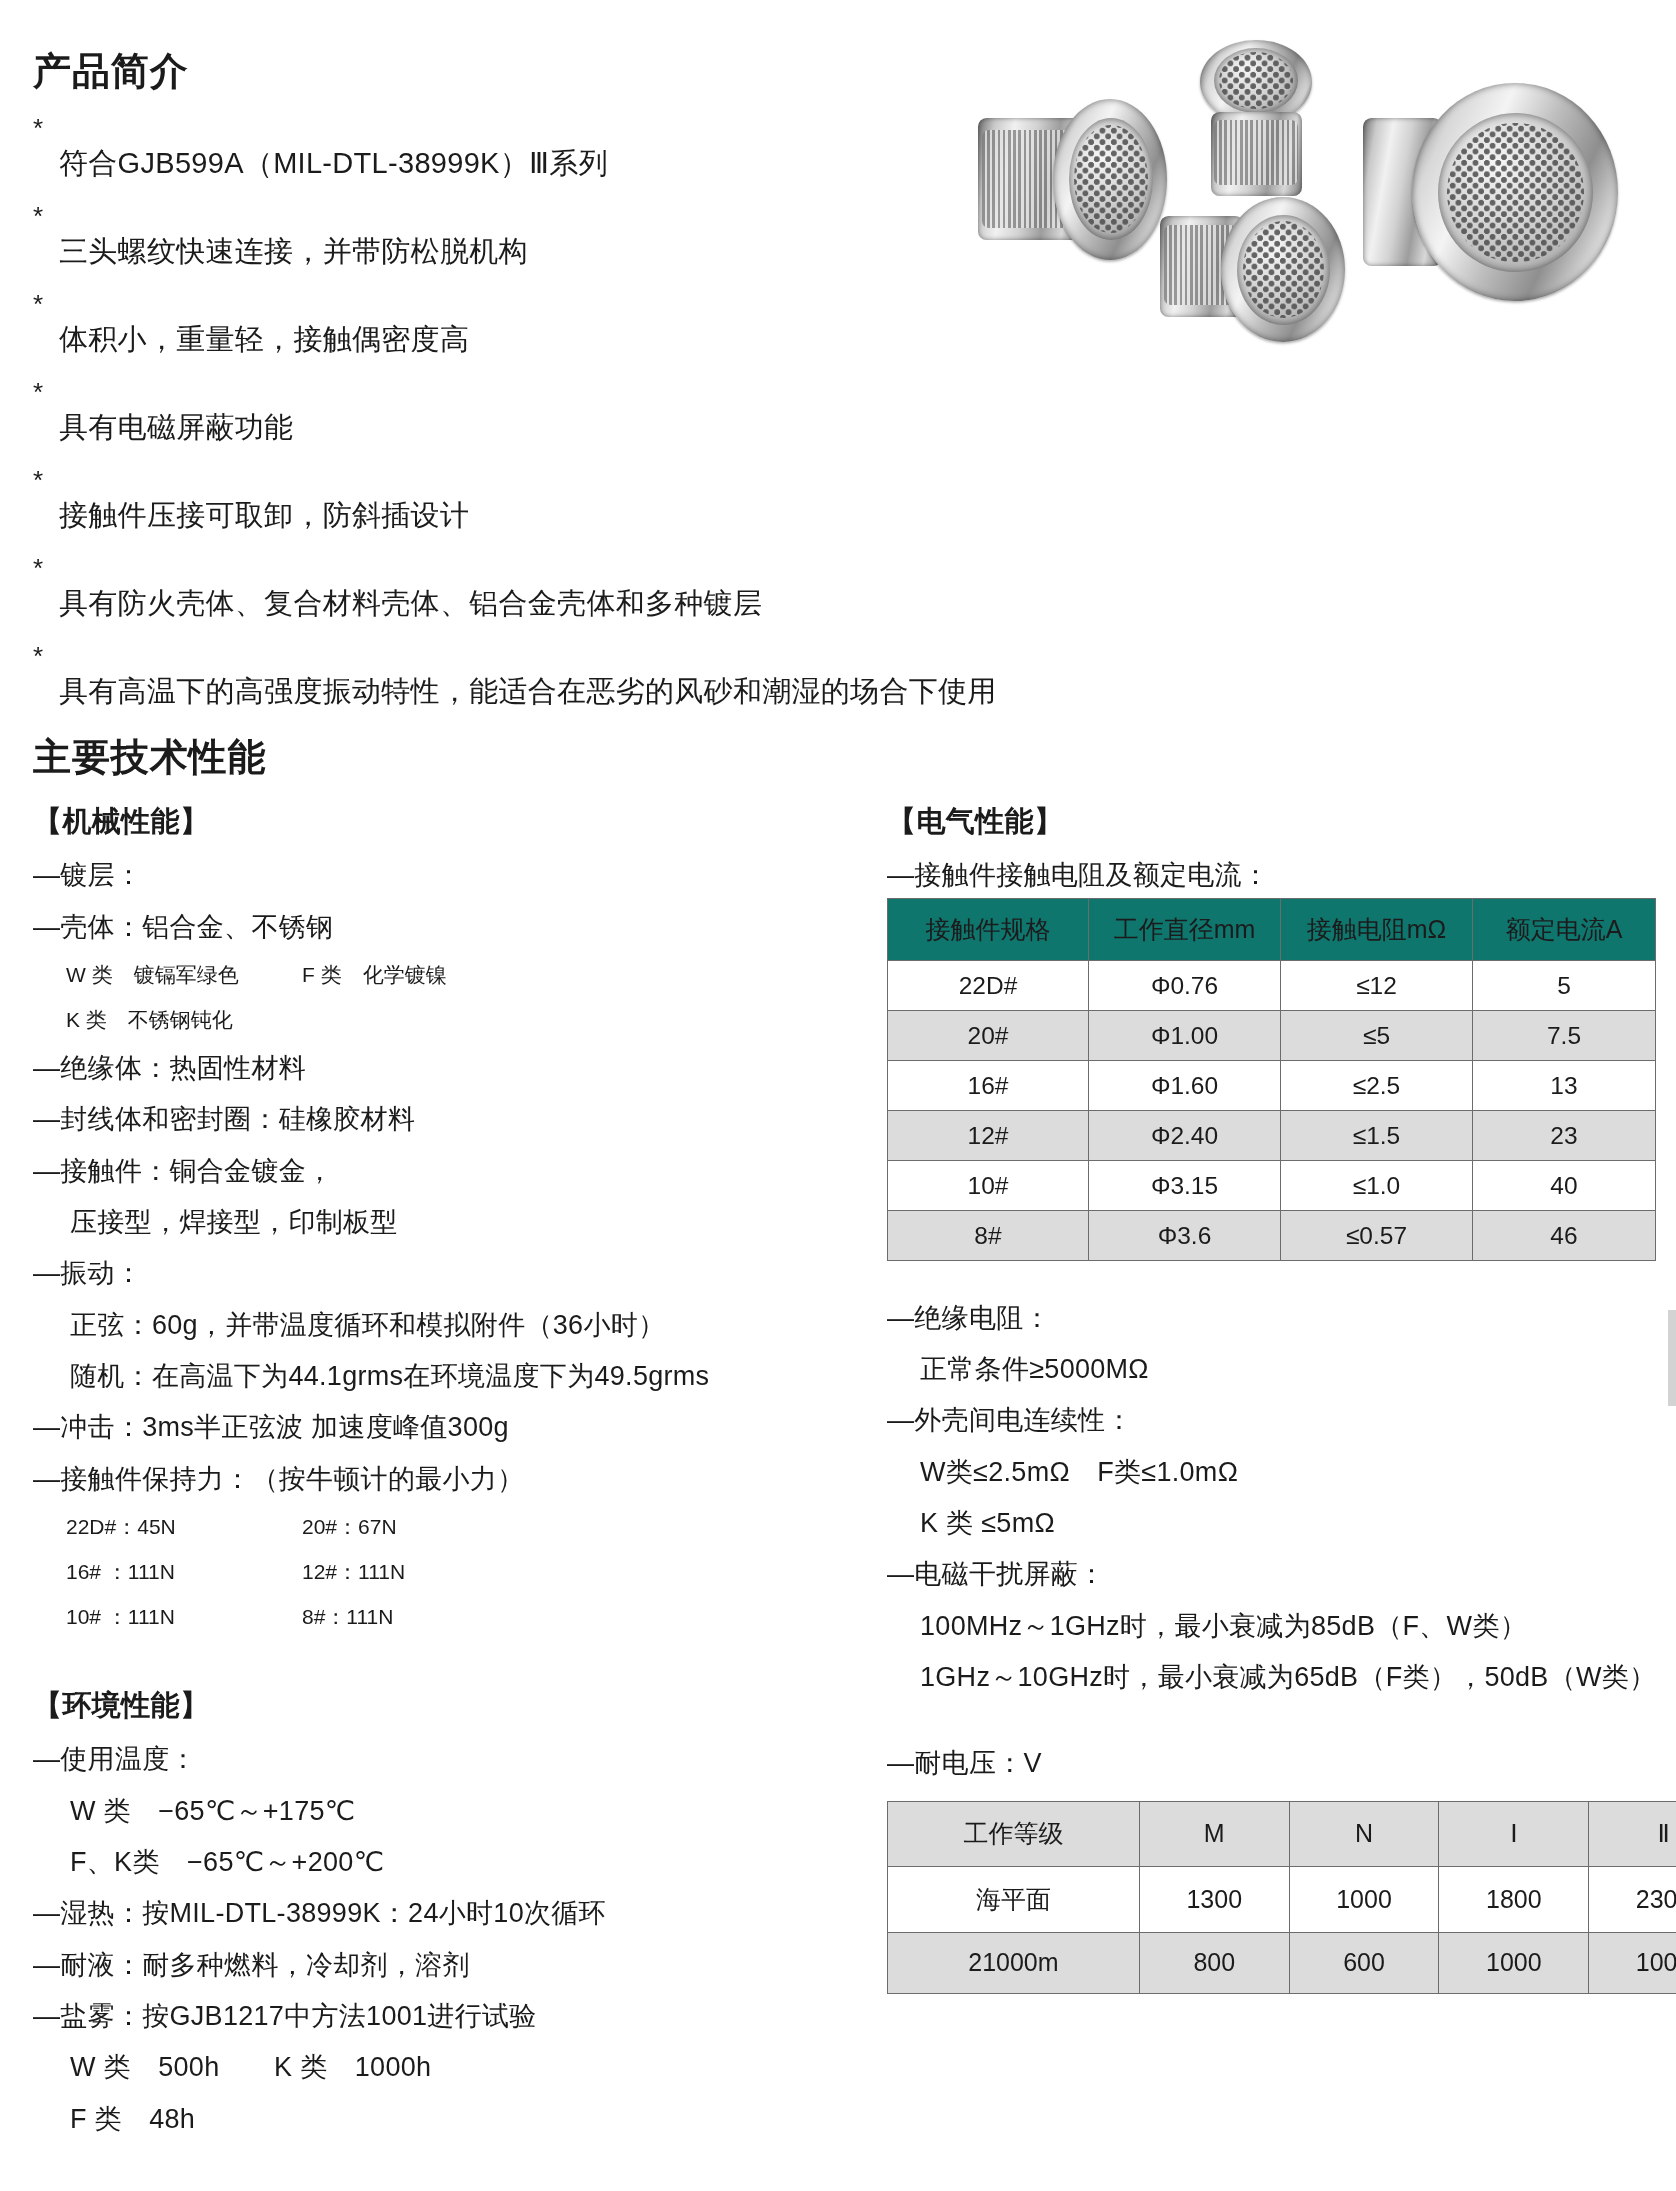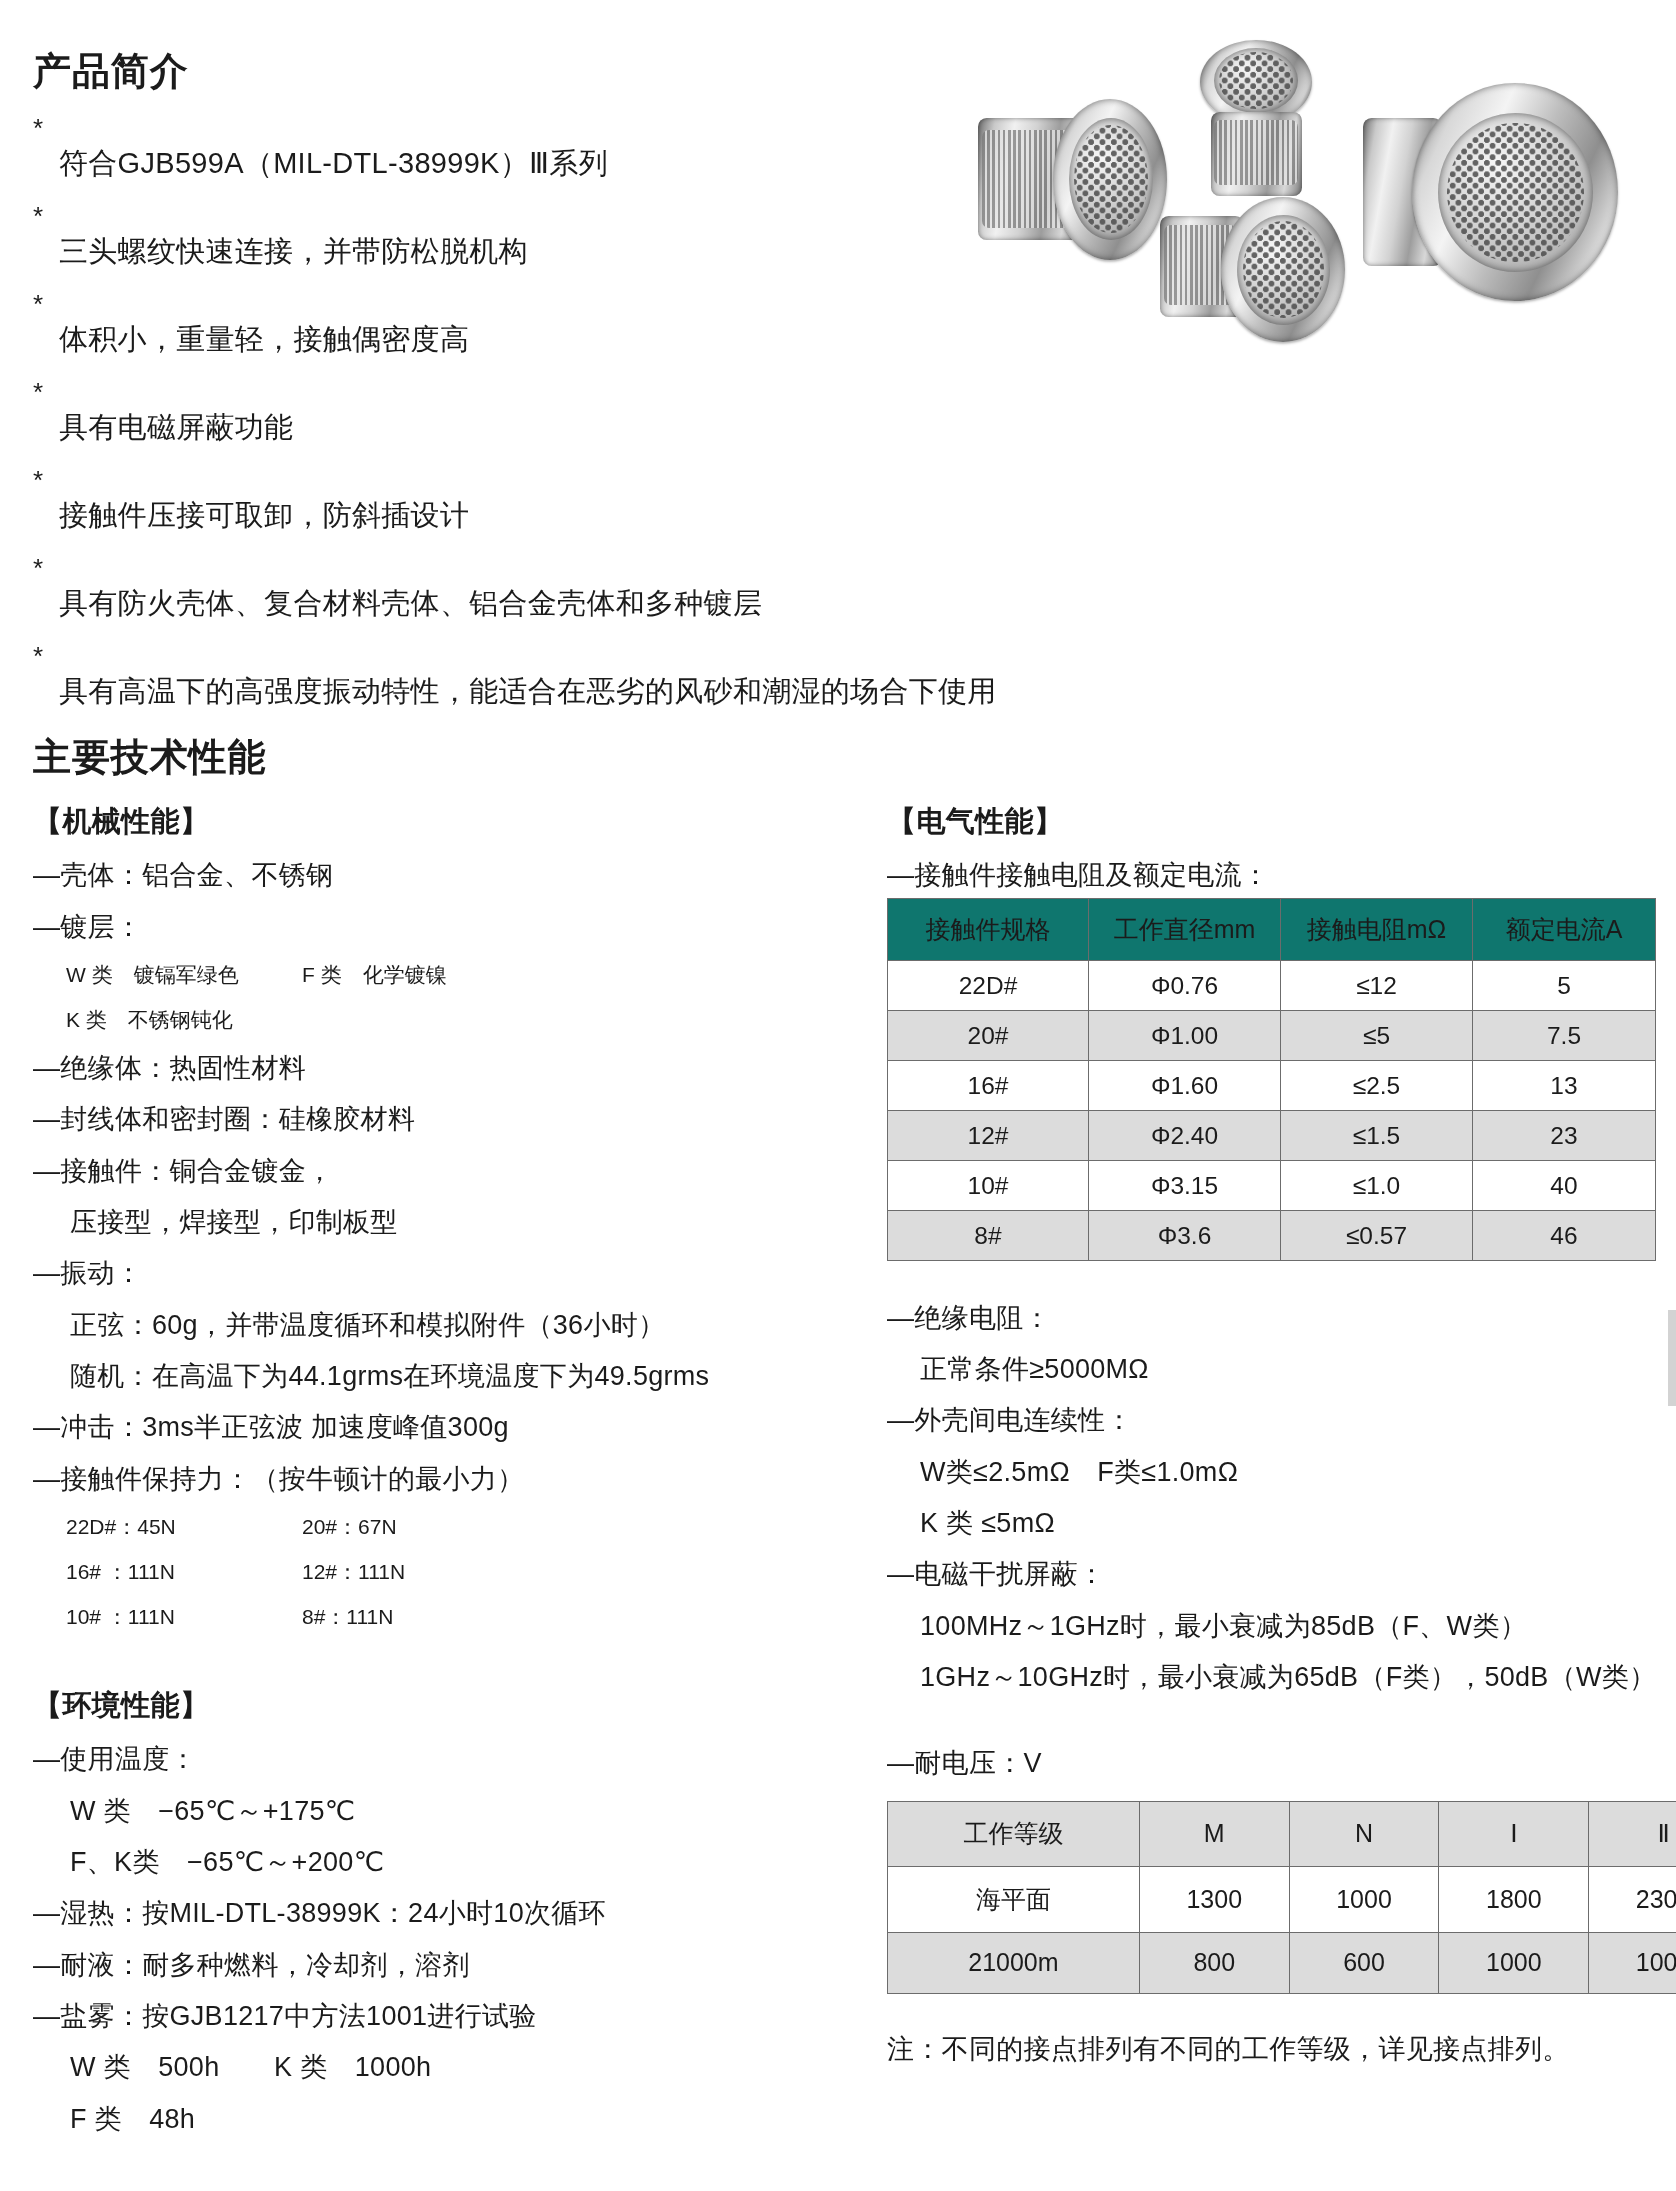--- a/index.html
+++ b/index.html
@@ -274,22 +274,22 @@
   </div>
 
   <h1 class="section-title" style="margin-top:31px;">主要技术性能</h1>
 
   <div class="tech-wrap">
 
     <div class="col-left">
 
       <div class="grp-head">【机械性能】</div>
 
+      <div class="line">—镀层：</div>
       <div class="line">—壳体：铝合金、不锈钢</div>
-      <div class="line">—镀层：</div>
 
       <div class="pair">
         <span class="c1">W 类　镀镉军绿色</span>
         <span class="c2">F 类　化学镀镍</span>
       </div>
       <div class="pair">
         <span class="c1">K 类　不锈钢钝化</span>
         <span class="c2"></span>
       </div>
 
@@ -433,19 +433,18 @@
           <tr>
             <td>21000m</td>
             <td>800</td>
             <td>600</td>
             <td>1000</td>
             <td>1000</td>
           </tr>
         </tbody>
       </table>
 
-      <div class="note">注：不同的接点排列有不同的工作等级，详见接点排列。</div>
     </div>
   </div>
 
   <div class="edge-mark"></div>
 </div>
 
 
 </body></html>

